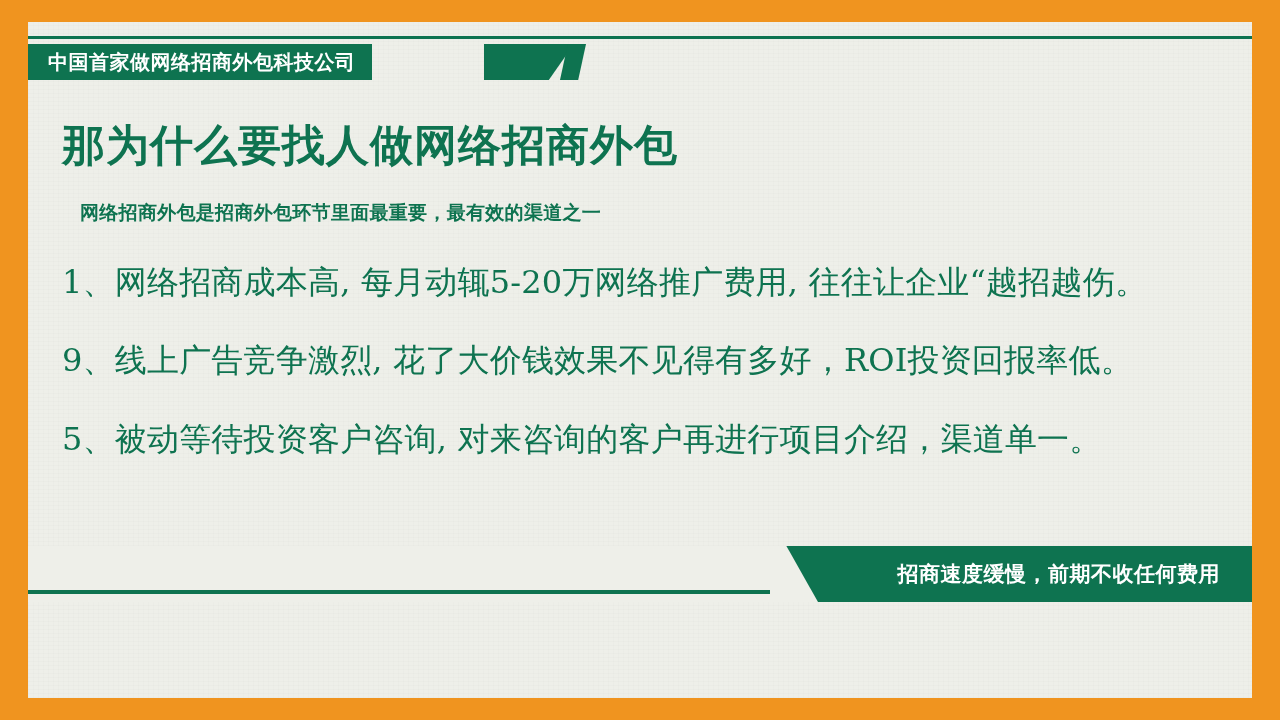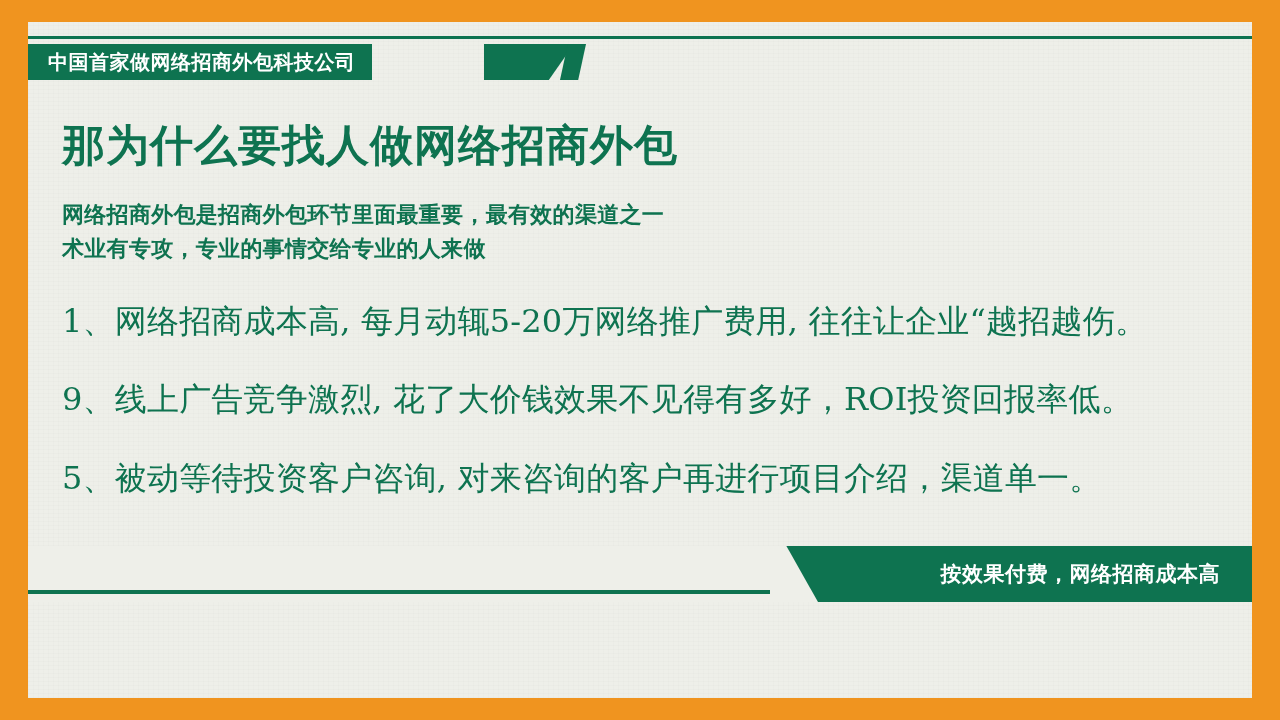--- a/index.html
+++ b/index.html
@@ -94,24 +94,24 @@
   .title {
     color: #0E7350;
     font-size: 43px;
     font-weight: bold;
     letter-spacing: 1px;
     margin: 0 0 26px 0;
     line-height: 1.2;
   }
   .subtitle {
     color: #0E7350;
-    font-size: 22px;
+    font-size: 19px;
     font-weight: bold;
     line-height: 1.55;
-    margin: 0 0 26px 0;
+    margin: 0 0 26px 18px;
     letter-spacing: 0.3px;
   }
   .subtitle div {
     white-space: nowrap;
   }
   .bullets {
     margin-top: 6px;
   }
   .bullet {
     color: #0E7350;
@@ -177,27 +177,26 @@
     <span class="top-banner-text">中国首家做网络招商外包科技公司</span>
   </div>
   <div class="top-banner-tail"></div>
   <div class="top-banner-tail2"></div>
 
   <div class="content">
     <h1 class="title">那为什么要找人做网络招商外包</h1>
 
     <div class="subtitle">
       <div>网络招商外包是招商外包环节里面最重要，最有效的渠道之一</div>
-      <div>术业有专攻，专业的事情交给专业的人来做</div>
     </div>
 
     <div class="bullets">
       <p class="bullet">1、网络招商成本高, 每月动辄5-20万网络推广费用, 往往让企业“越招越伤。</p>
       <p class="bullet">9、线上广告竞争激烈, 花了大价钱效果不见得有多好，ROI投资回报率低。</p>
       <p class="bullet">5、被动等待投资客户咨询, 对来咨询的客户再进行项目介绍，渠道单一。</p>
     </div>
   </div>
 
   <div class="bottom-bar"></div>
   <div class="bottom-notch"></div>
   <div class="bottom-notch-inner"></div>
-  <div class="bottom-text">按效果付费，网络招商成本高</div>
+  <div class="bottom-text">招商速度缓慢，前期不收任何费用</div>
 </div>
 
 </body></html>

